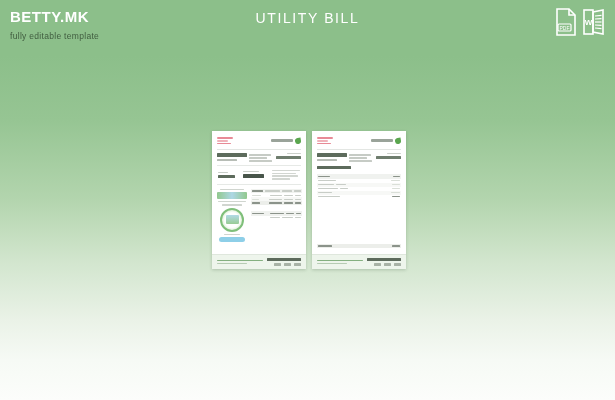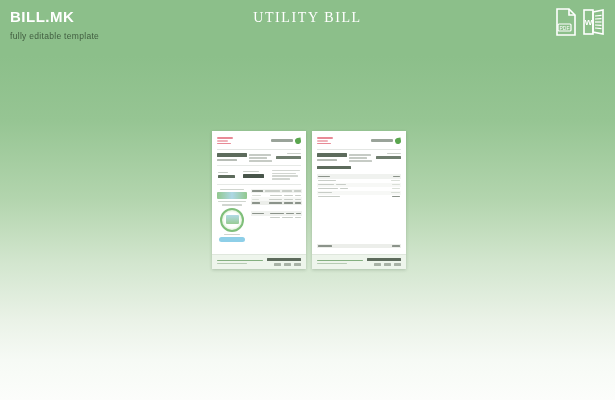--- a/index.html
+++ b/index.html
@@ -24,21 +24,20 @@
     letter-spacing:.5px;
   }
   .brand-sub {
     position:absolute; left:10px; top:31px;
     font-size:8.5px; color:#3f5b3e; letter-spacing:.3px;
   }
   .page-title {
     position:absolute; left:0; top:10px; width:615px;
     text-align:center; font-size:14px; color:#ffffff;
     letter-spacing:1.6px;
-    font-family:Liberation Serif, serif;
   }
   .filetypes { position:absolute; right:10px; top:8px; display:flex; gap:6px; }
   .ft { width:22px; height:28px; position:relative; }
 
   
   .doc {
     position:absolute; top:131px; width:94px; height:138px;
     background:#ffffff;
     box-shadow:0 1px 3px rgba(40,70,40,.22);
   }
@@ -136,21 +135,21 @@
   .fleft .f2 { width:30px; height:1.4px; background:#b6ccb3; border-radius:.5px; }
   .fright { display:flex; flex-direction:column; align-items:flex-end; gap:2px; }
   .fright .r1 { width:34px; height:2.4px; background:#5d6b5c; border-radius:.5px; }
   .ficons { display:flex; gap:3px; }
   .ficons i { width:7px; height:3px; background:#a8b2a6; border-radius:.5px; display:block; }
 </style>
 </head>
 <body>
 
 <div class="topbar">
-  <div class="brand-name">BILL.MK</div>
+  <div class="brand-name">BETTY.MK</div>
   <div class="brand-sub">fully editable template</div>
   <div class="page-title">UTILITY BILL</div>
 
   <div class="filetypes">
     <span class="ft">
       <svg width="22" height="28" viewBox="0 0 22 28">
         <path d="M2 1 h12 l6 6 v20 h-18 z" fill="none" stroke="#ffffff" stroke-width="1.6"></path>
         <path d="M14 1 v6 h6" fill="none" stroke="#ffffff" stroke-width="1.6"></path>
         <rect x="3" y="16" width="13" height="7" rx="1" fill="#8cbf8a" stroke="#ffffff" stroke-width="1.2"></rect>
         <text x="9.5" y="21.6" font-family="Liberation Sans, sans-serif" font-size="5" fill="#ffffff" text-anchor="middle">PDF</text>

